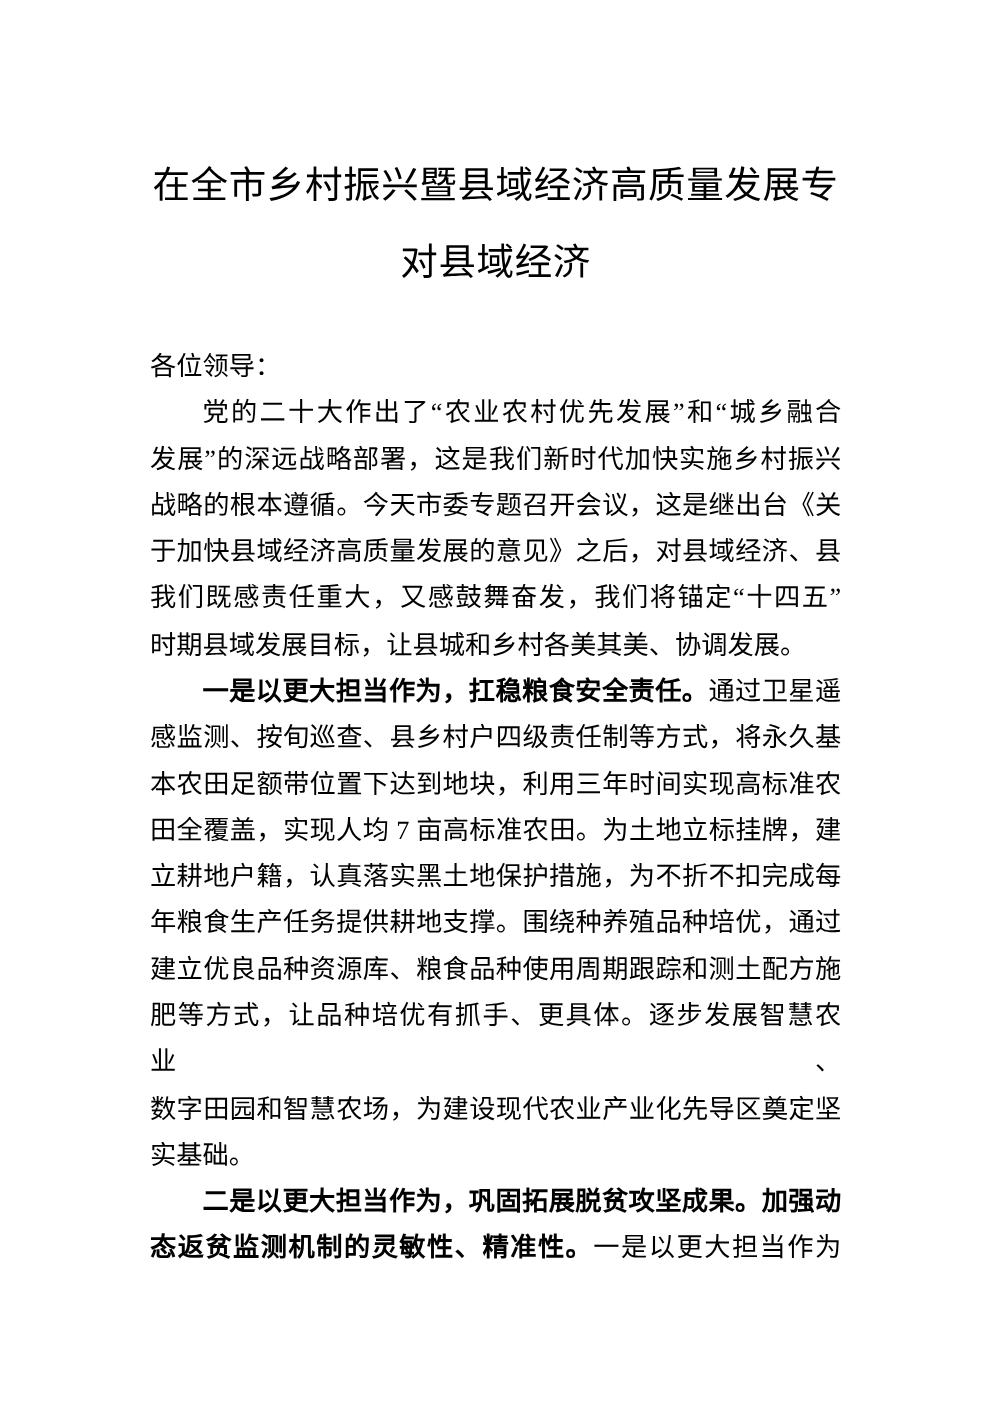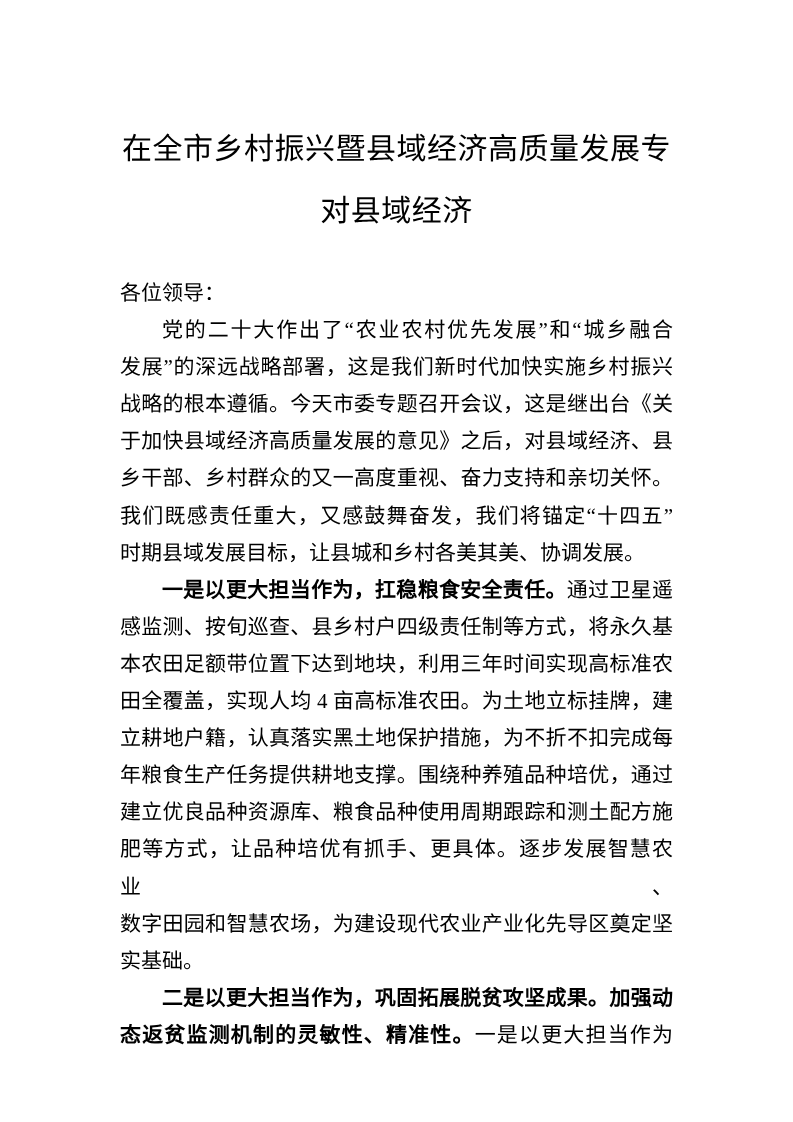--- a/index.html
+++ b/index.html
@@ -65,29 +65,28 @@
     </div>
   <div class="doc-body" id="doc-body">
       <p class="para">
         <span class="line"><span class="run-normal">各位领导：</span></span>
       </p>
       <p class="para">
         <span class="line justify indent"><span class="run-normal">党的二十大作出了“农业农村优先发展”和“城乡融合</span></span>
         <span class="line justify"><span class="run-normal">发展”的深远战略部署，这是我们新时代加快实施乡村振兴</span></span>
         <span class="line justify"><span class="run-normal">战略的根本遵循。今天市委专题召开会议，这是继出台《关</span></span>
         <span class="line justify"><span class="run-normal">于加快县域经济高质量发展的意见》之后，对县域经济、县</span></span>
-        <span class="line justify"><span class="run-normal">乡干部、乡村群众的又一高度重视、奋力支持和亲切关怀。</span></span>
         <span class="line justify"><span class="run-normal">我们既感责任重大，又感鼓舞奋发，我们将锚定“十四五”</span></span>
         <span class="line"><span class="run-normal">时期县域发展目标，让县城和乡村各美其美、协调发展。</span></span>
       </p>
       <p class="para">
         <span class="line justify indent"><span class="run-bold">一是以更大担当作为，扛稳粮食安全责任。</span><span class="run-normal">通过卫星遥</span></span>
         <span class="line justify"><span class="run-normal">感监测、按旬巡查、县乡村户四级责任制等方式，将永久基</span></span>
         <span class="line justify"><span class="run-normal">本农田足额带位置下达到地块，利用三年时间实现高标准农</span></span>
-        <span class="line justify"><span class="run-normal">田全覆盖，实现人均 4 亩高标准农田。为土地立标挂牌，建</span></span>
+        <span class="line justify"><span class="run-normal">田全覆盖，实现人均 7 亩高标准农田。为土地立标挂牌，建</span></span>
         <span class="line justify"><span class="run-normal">立耕地户籍，认真落实黑土地保护措施，为不折不扣完成每</span></span>
         <span class="line justify"><span class="run-normal">年粮食生产任务提供耕地支撑。围绕种养殖品种培优，通过</span></span>
         <span class="line justify"><span class="run-normal">建立优良品种资源库、粮食品种使用周期跟踪和测土配方施</span></span>
         <span class="line justify"><span class="run-normal">肥等方式，让品种培优有抓手、更具体。逐步发展智慧农业、</span></span>
         <span class="line justify"><span class="run-normal">数字田园和智慧农场，为建设现代农业产业化先导区奠定坚</span></span>
         <span class="line"><span class="run-normal">实基础。</span></span>
       </p>
       <p class="para">
         <span class="line justify indent"><span class="run-bold">二是以更大担当作为，巩固拓展脱贫攻坚成果。加强动</span></span>
         <span class="line justify"><span class="run-bold">态返贫监测机制的灵敏性、精准性。</span><span class="run-normal">一是以更大担当作为</span></span>

